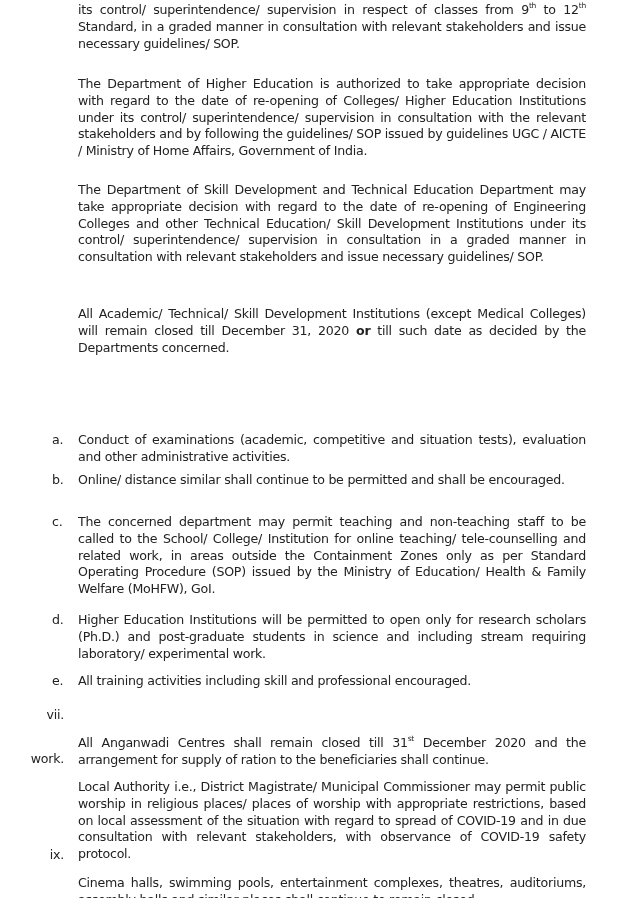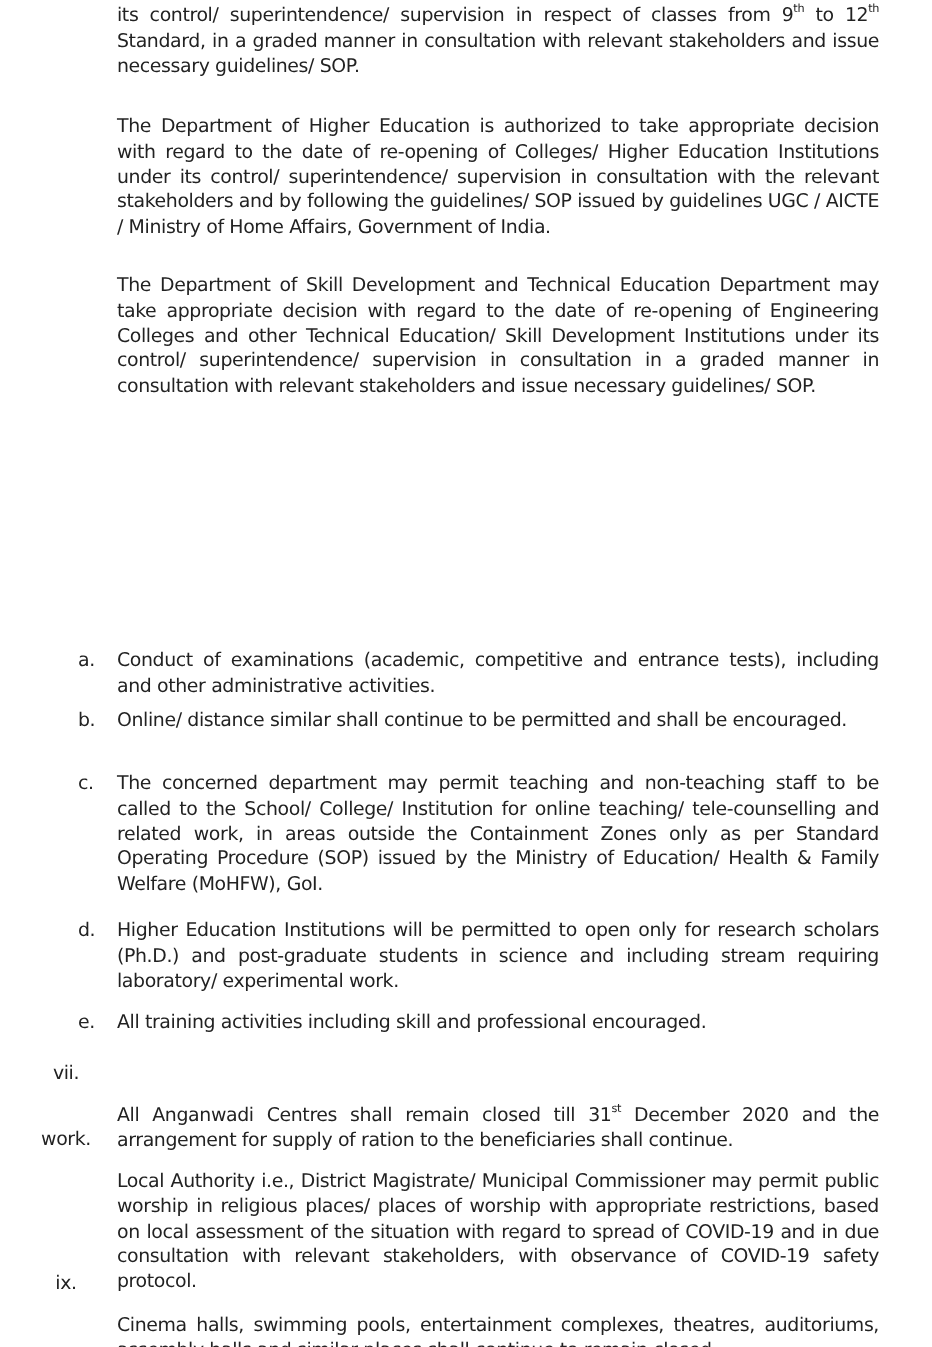--- a/index.html
+++ b/index.html
@@ -16,41 +16,42 @@
   .indent { text-indent: 44px; }
   .item {
     position: absolute; width: 600px; margin: 0; line-height: 16.8px;
   }
   .item .marker { position: absolute; top: 0; }
   .item .text {
     position: absolute; text-align: justify; text-align-last: left;
   }
   .alpha .marker { left: 52px; }
   .alpha .text { left: 78px; width: 508px; }
-  .roman .marker { left: 24px; width: 40px; text-align: center; }
+  .roman .marker { left: 24px; width: 40px; text-align: right; }
   .roman .text { left: 78px; width: 508px; margin-top: 28px; }
   sup { font-size: 7.5px; line-height: 0; vertical-align: 6px; }
   b { font-weight: bold; }
 </style>
 </head>
 <body>
 
 <div class="page">
 
   <p class="para" style="top:2px;"><span>its control/ superintendence/ supervision in respect of classes from 9</span><sup>th</sup><span> to 12</span><sup>th</sup><span> Standard, in a graded manner in consultation with relevant stakeholders and issue necessary guidelines/ SOP.</span></p>
 
   <p class="para" style="top:76px;">The Department of Higher Education is authorized to take appropriate decision with regard to the date of re-opening of Colleges/ Higher Education Institutions under its control/ superintendence/ supervision in consultation with the relevant stakeholders and by following the guidelines/ SOP issued by guidelines UGC / AICTE / Ministry of Home Affairs, Government of India.</p>
 
   <p class="para" style="top:182px;">The Department of Skill Development and Technical Education Department may take appropriate decision with regard to the date of re-opening of Engineering Colleges and other Technical Education/ Skill Development Institutions under its control/ superintendence/ supervision in consultation in a graded manner in consultation with relevant stakeholders and issue necessary guidelines/ SOP.</p>
 
+  <p class="para" style="top:306px;"><span>All Academic/ Technical/ Skill Development Institutions (except Medical Colleges) will remain closed till December 31, 2020 </span><b>or</b><span> till such date as decided by the Departments concerned.</span></p>
 
 
   <div class="item alpha" style="top:432px;">
     <span class="marker">a.</span>
-    <span class="text">Conduct of examinations (academic, competitive and entrance tests), including and other administrative activities.</span>
+    <span class="text">Conduct of examinations (academic, competitive and situation tests), evaluation and other administrative activities.</span>
   </div>
   <div class="item alpha" style="top:472px;">
     <span class="marker">b.</span>
     <span class="text">Online/ distance similar shall continue to be permitted and shall be encouraged.</span>
   </div>
   <div class="item alpha" style="top:514px;">
     <span class="marker">c.</span>
     <span class="text">The concerned department may permit teaching and non-teaching staff to be called to the School/ College/ Institution for online teaching/ tele-counselling and related work, in areas outside the Containment Zones only as per Standard Operating Procedure (SOP) issued by the Ministry of Education/ Health &amp; Family Welfare (MoHFW), GoI.</span>
   </div>
   <div class="item alpha" style="top:612px;">

